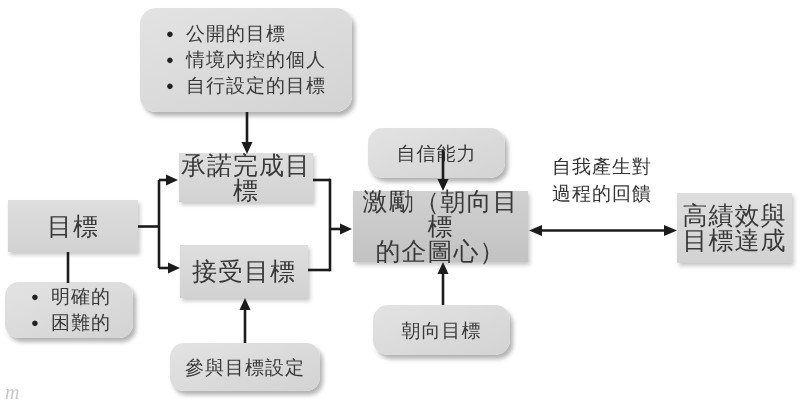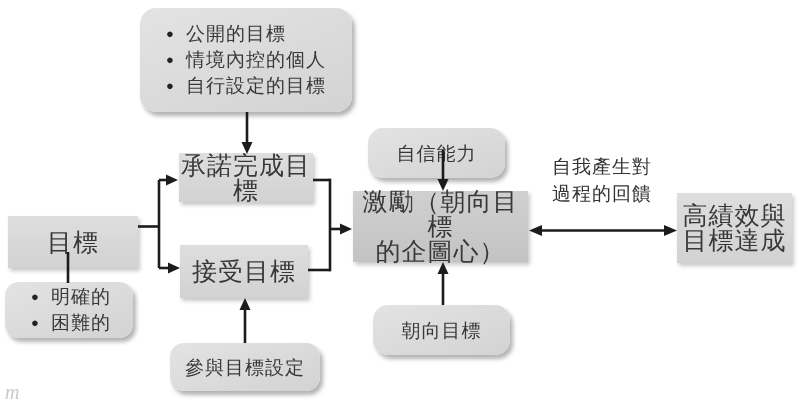--- a/index.html
+++ b/index.html
@@ -113,21 +113,21 @@
       <li><span>公開的目標</span></li>
       <li><span>情境內控的個人</span></li>
       <li><span>自行設定的目標</span></li>
     </ul>
   </div>
 
   <div class="box" style="left:179px;top:153px;width:134px;height:49px;">
     <span>承諾完成目標</span>
   </div>
 
-  <div class="box" style="left:8px;top:200px;width:130px;height:52px;margin-top:16px;">
+  <div class="box" style="left:8px;top:200px;width:130px;height:52px;">
     <span>目標</span>
   </div>
 
   <div class="rbox bullets" style="left:5px;top:282px;width:128px;height:56px;border-radius:14px;">
     <ul>
       <li><span>明確的</span></li>
       <li><span>困難的</span></li>
     </ul>
   </div>
 

